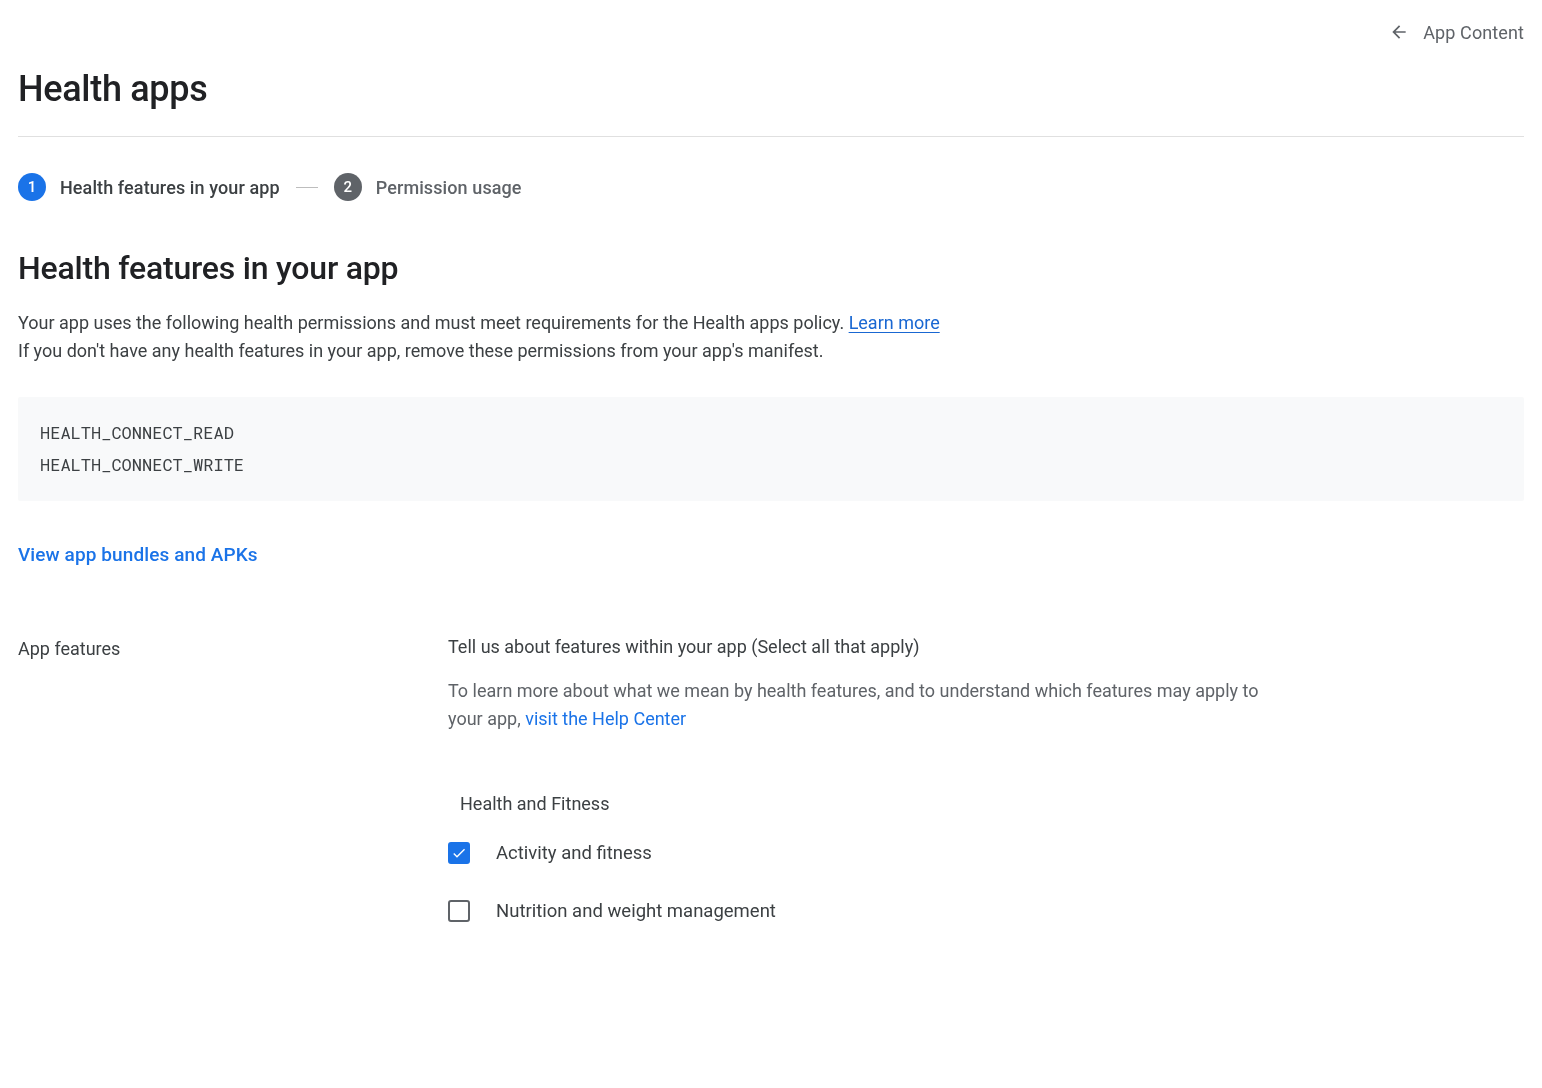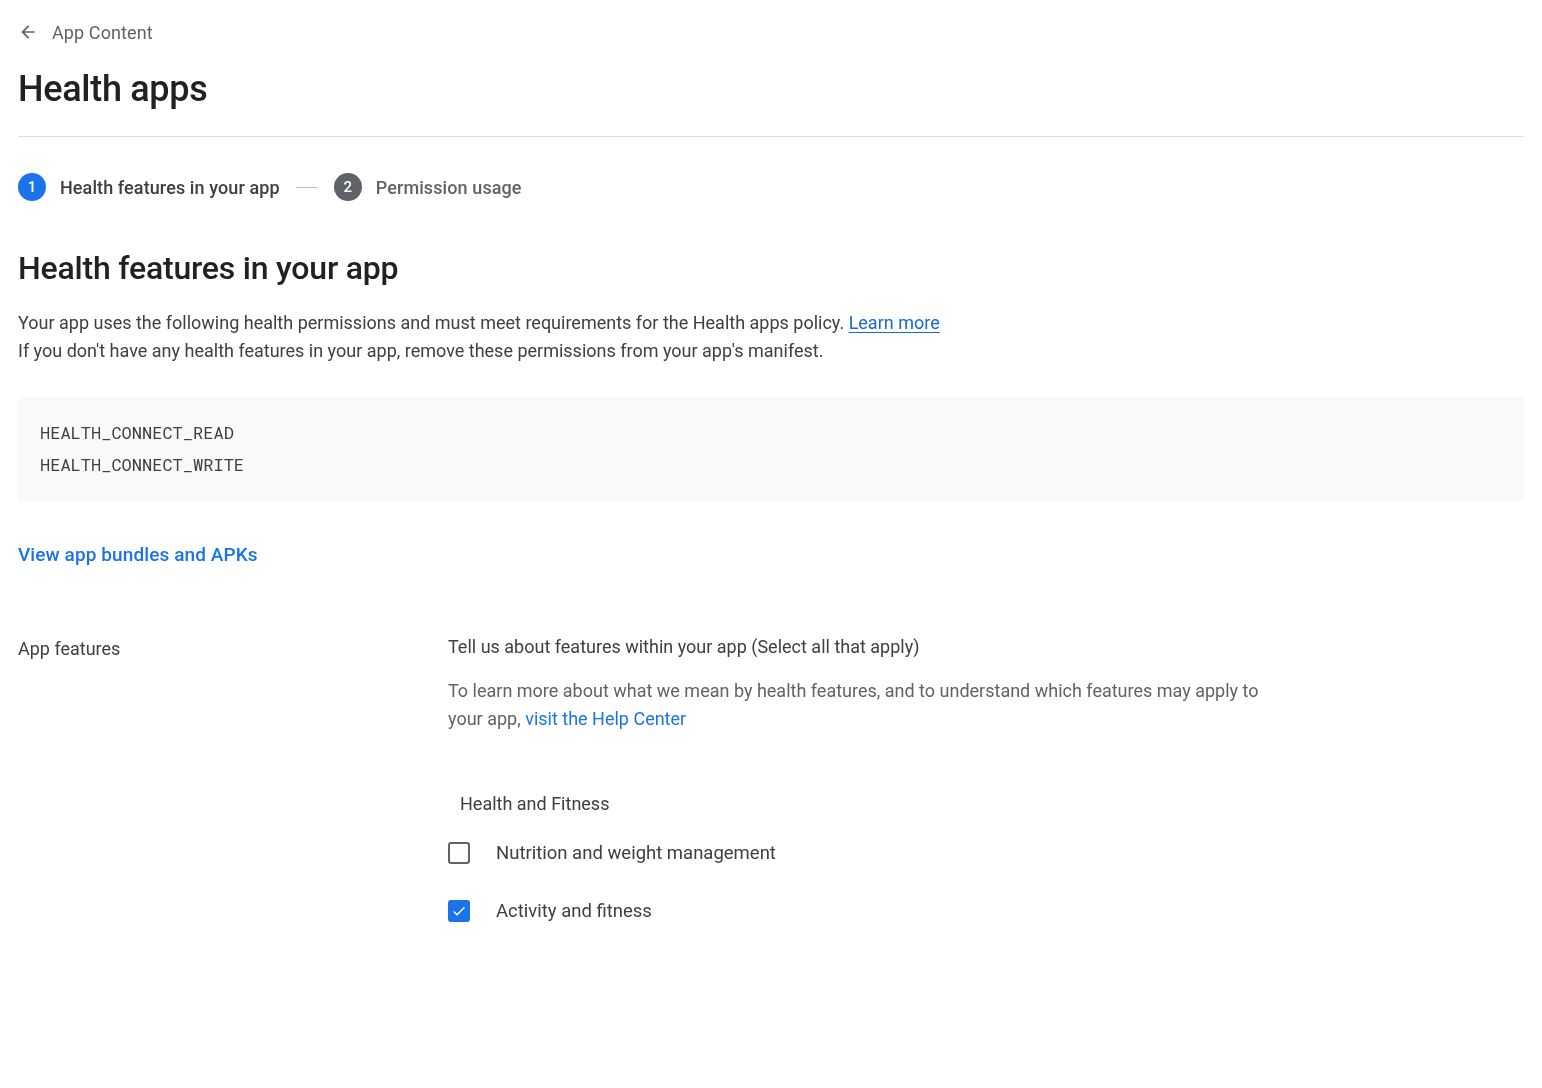--- a/index.html
+++ b/index.html
@@ -31,20 +31,21 @@
     padding: 18px 18px 0 18px;
     position: relative;
   }
 
   
   .breadcrumb {
     display: flex;
     align-items: center;
     gap: 14px;
     height: 28px;
+    justify-content: flex-end;
   }
   .back-arrow {
     width: 20px; height: 20px;
     display: inline-flex; align-items: center; justify-content: center;
     color: var(--text-secondary);
     cursor: pointer;
   }
   .breadcrumb-label {
     font-size: 18px;
     color: var(--text-secondary);
@@ -264,28 +265,28 @@
     <div class="features-content">
       <div class="features-prompt">Tell us about features within your app (Select all that apply)</div>
       <div class="features-help">
         <span>To learn more about what we mean by health features, and to understand which features may apply to your app, </span><span class="link">visit the Help Center</span>
       </div>
 
       <div class="feature-group-title">Health and Fitness</div>
 
       <div id="checkbox-list">
           <div class="checkbox-row">
-            <span class="checkbox"></span>
-            <span class="checkbox-label">Nutrition and weight management</span>
-          </div>
-          <div class="checkbox-row">
             <span class="checkbox checked">
               <svg viewBox="0 0 24 24" fill="#fff">
                 <path d="M9 16.17 4.83 12l-1.42 1.41L9 19 21 7l-1.41-1.41z"></path>
               </svg>
             </span>
             <span class="checkbox-label">Activity and fitness</span>
           </div>
+          <div class="checkbox-row">
+            <span class="checkbox"></span>
+            <span class="checkbox-label">Nutrition and weight management</span>
+          </div>
         </div>
     </div>
   </div>
 
 </div>
 
 </body></html>

